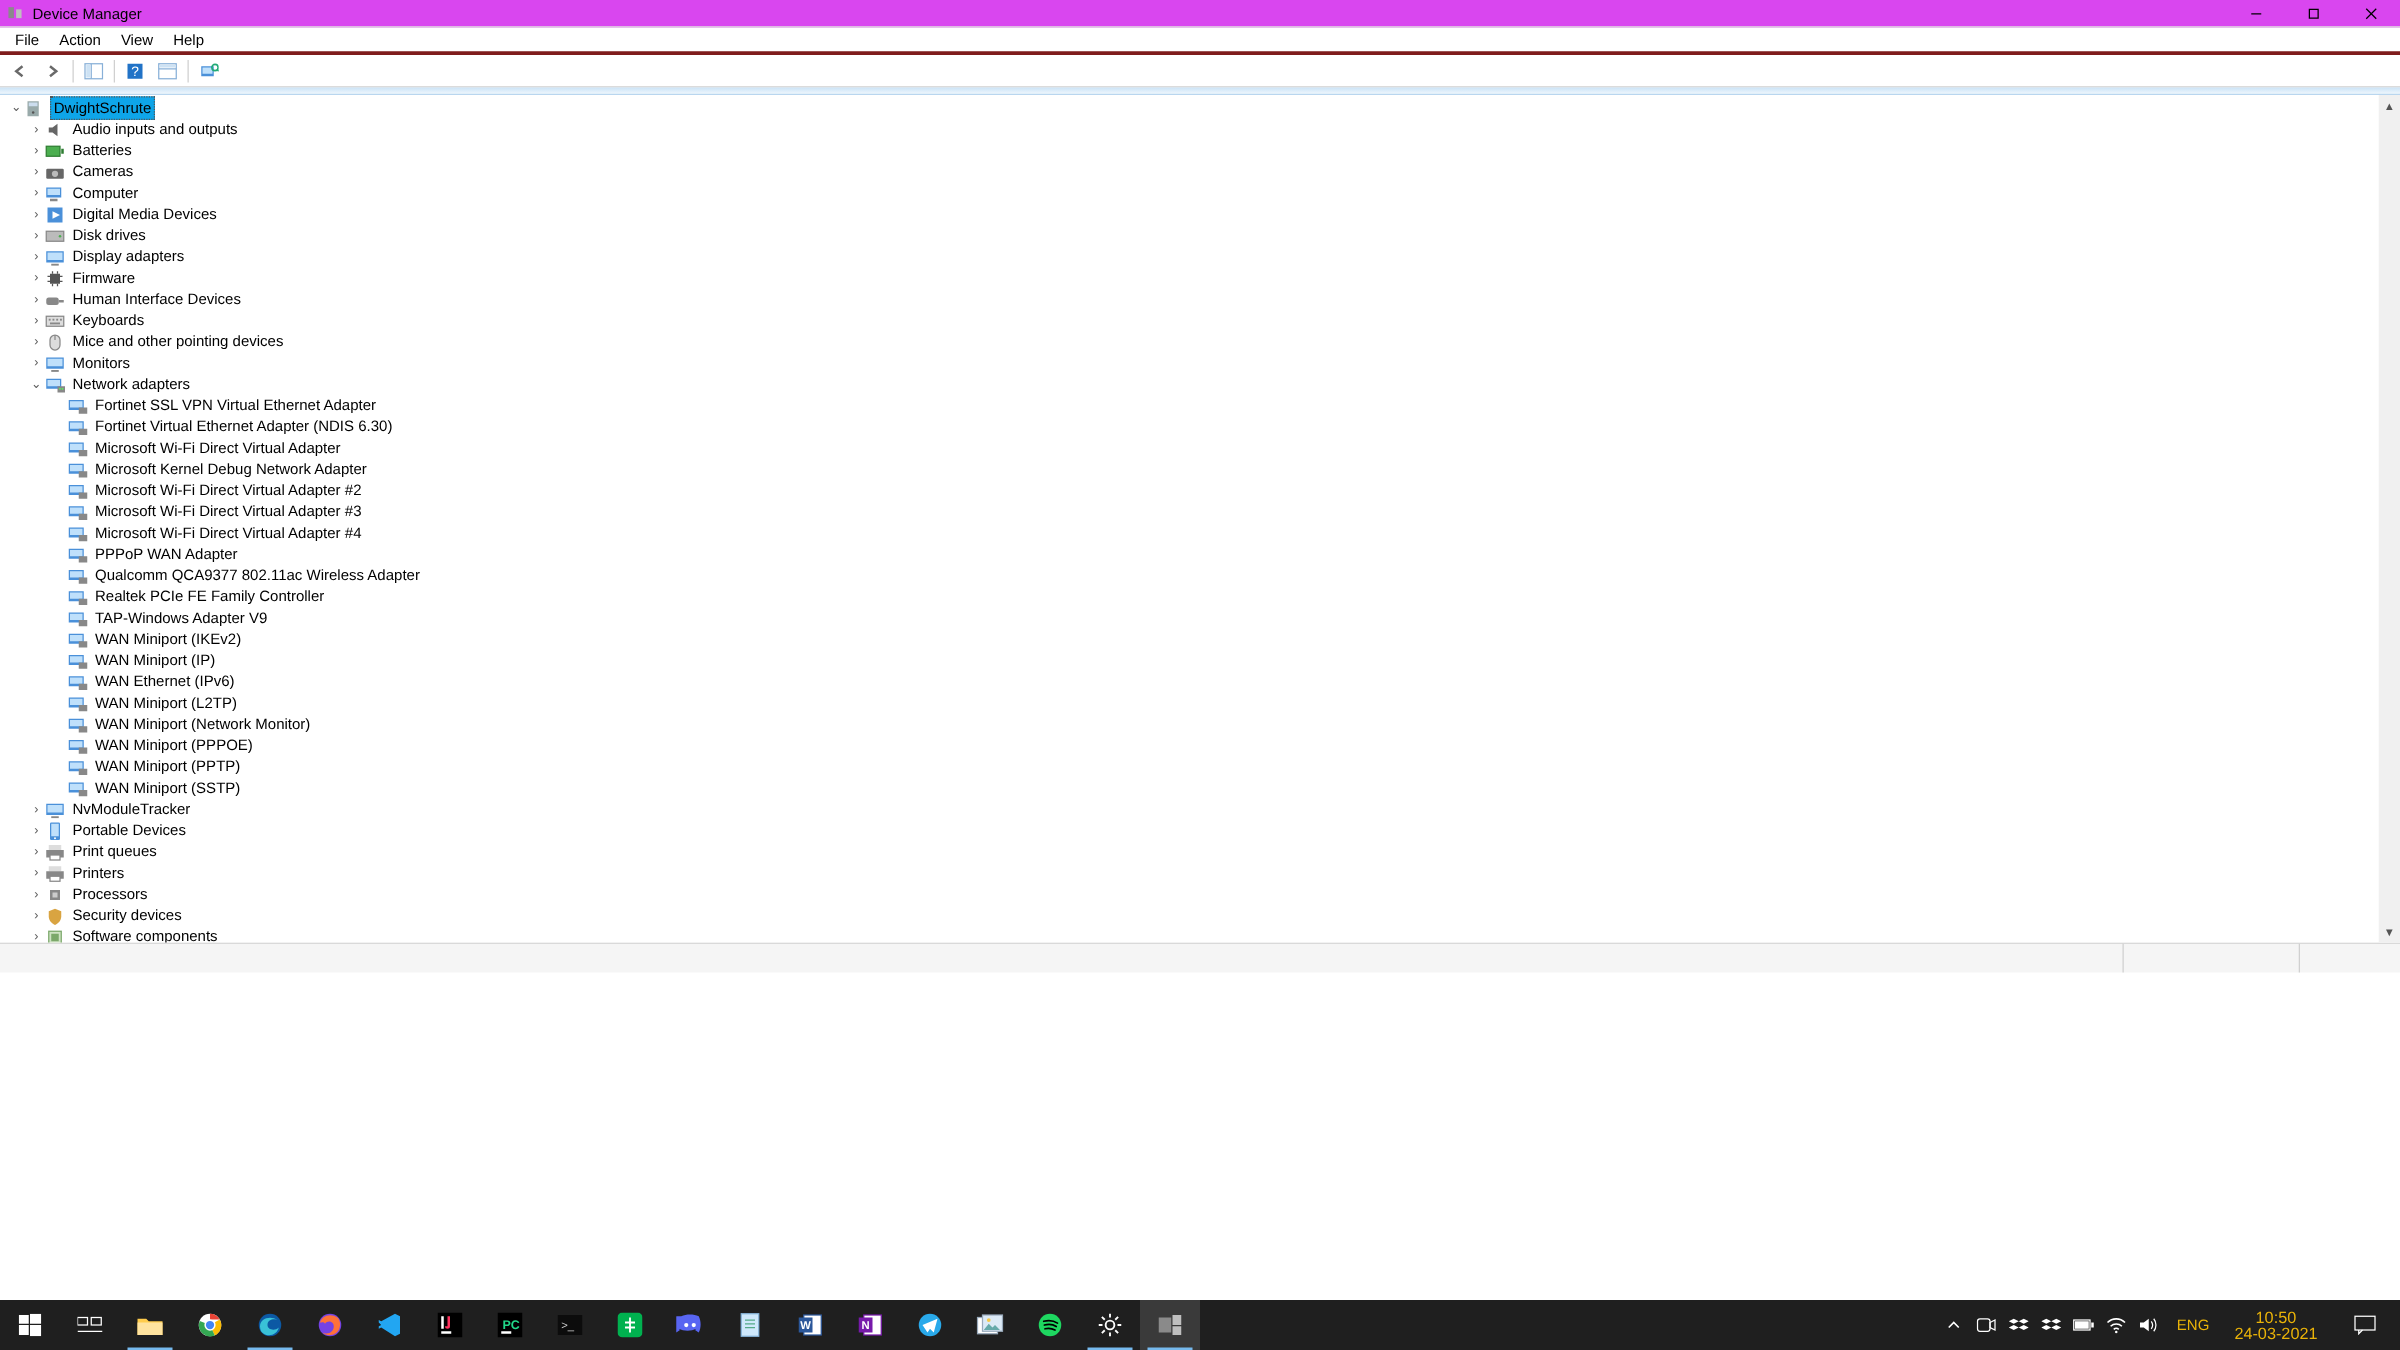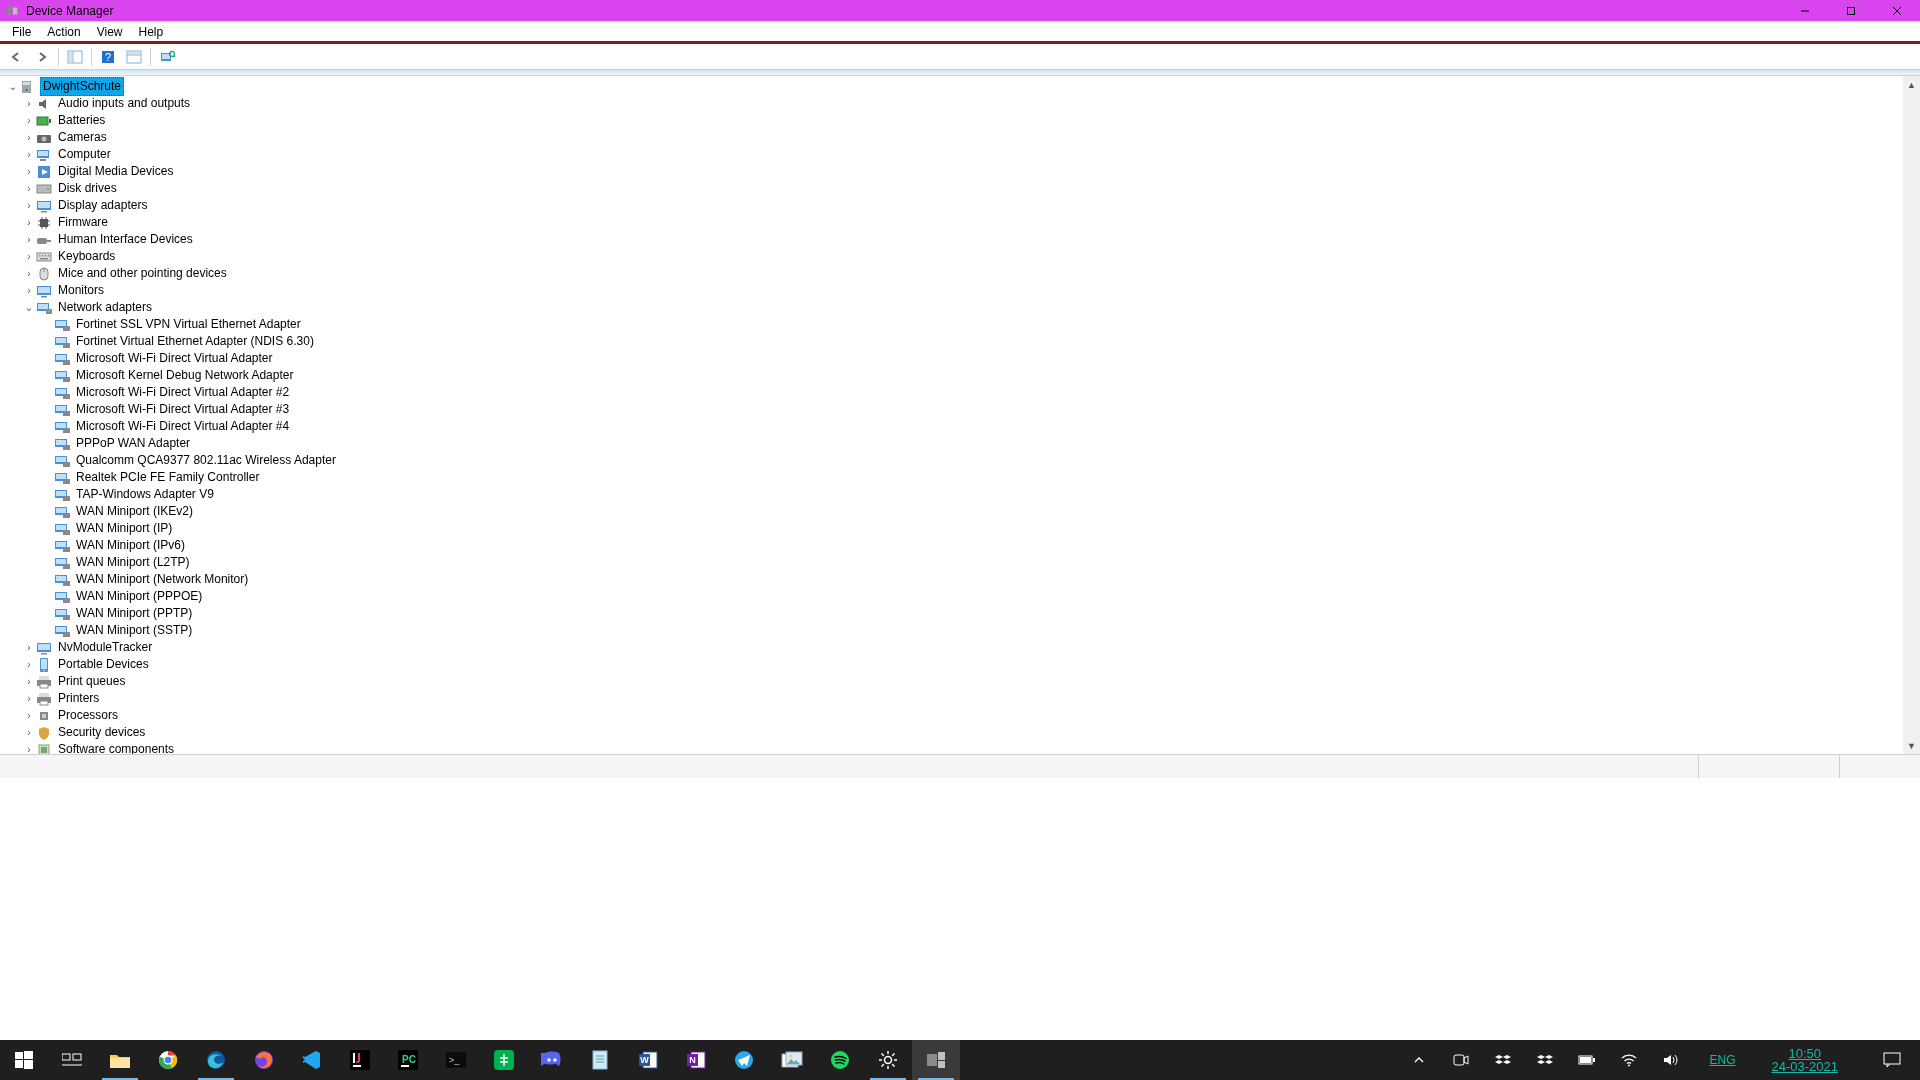--- a/index.html
+++ b/index.html
@@ -40,28 +40,28 @@
 .vscroll .arrow { width: 17px; height: 17px; display: flex; align-items: center; justify-content: center; font-size: 9px; color: #555; }
 
 
 .statusbar { height: 24px; border-top: 1px solid #d0d0d0; background: #f5f5f5; display: flex; }
 .statusbar .pane-sep { width: 1px; background: #d0d0d0; height: 100%; }
 .statusbar .pane1 { flex: 1; }
 .statusbar .pane2 { width: 140px; }
 .statusbar .pane3 { width: 80px; }
 
 
-.taskbar { position: absolute; left: 0; right: 0; bottom: 0; height: 40px; background: #1f1f1f; display: flex; align-items: center; color: #14b8a6; text-decoration: underline; }
+.taskbar { position: absolute; left: 0; right: 0; bottom: 0; height: 40px; background: #1f1f1f; display: flex; align-items: center; color: #eab308; }
 .taskbar .tleft { display: flex; align-items: center; height: 100%; }
 .taskbar .tbtn2 { width: 48px; height: 40px; display: flex; align-items: center; justify-content: center; position: relative; }
 .taskbar .tbtn2.active { background: #3a3a3a; }
 .taskbar .tbtn2 .underline { position: absolute; bottom: 0; left: 6px; right: 6px; height: 2px; background: #76b9ed; display: none; }
 .taskbar .tbtn2.running .underline { display: block; }
 .taskbar .spacer2 { flex: 1; }
-.taskbar .tray { display: flex; align-items: center; height: 100%; gap: 22px; padding-right: 4px; }
+.taskbar .tray { display: flex; align-items: center; height: 100%; gap: 6px; padding-right: 4px; }
 .taskbar .tray .ticon { width: 20px; height: 20px; display: flex; align-items: center; justify-content: center; }
 .taskbar .clock { display: flex; flex-direction: column; align-items: center; justify-content: center; font-size: 13px; line-height: 13px; padding: 0 8px; }
 .taskbar .notif { width: 48px; height: 40px; display: flex; align-items: center; justify-content: center; }
 .taskbar .lang { font-size: 12px; padding: 0 6px; }
 
 svg { display: block; }
 </style>
 </head>
 <body>
 
@@ -453,21 +453,21 @@
       </div>
       <div class="node indent2">
         <span class="chev blank">›</span>
         <span class="nicon">
           <svg width="16" height="14">
             <rect x="1" y="2" width="12" height="8" fill="#4a90d9"></rect>
             <rect x="2" y="3" width="10" height="5" fill="#bfe0fb"></rect>
             <rect x="9" y="8" width="7" height="5" fill="#888"></rect>
           </svg>
         </span>
-        <span class="label">WAN Miniport (IPv6)</span>
+        <span class="label">WAN Ethernet (IPv6)</span>
       </div>
       <div class="node indent2">
         <span class="chev blank">›</span>
         <span class="nicon">
           <svg width="16" height="14">
             <rect x="1" y="2" width="12" height="8" fill="#4a90d9"></rect>
             <rect x="2" y="3" width="10" height="5" fill="#bfe0fb"></rect>
             <rect x="9" y="8" width="7" height="5" fill="#888"></rect>
           </svg>
         </span>

